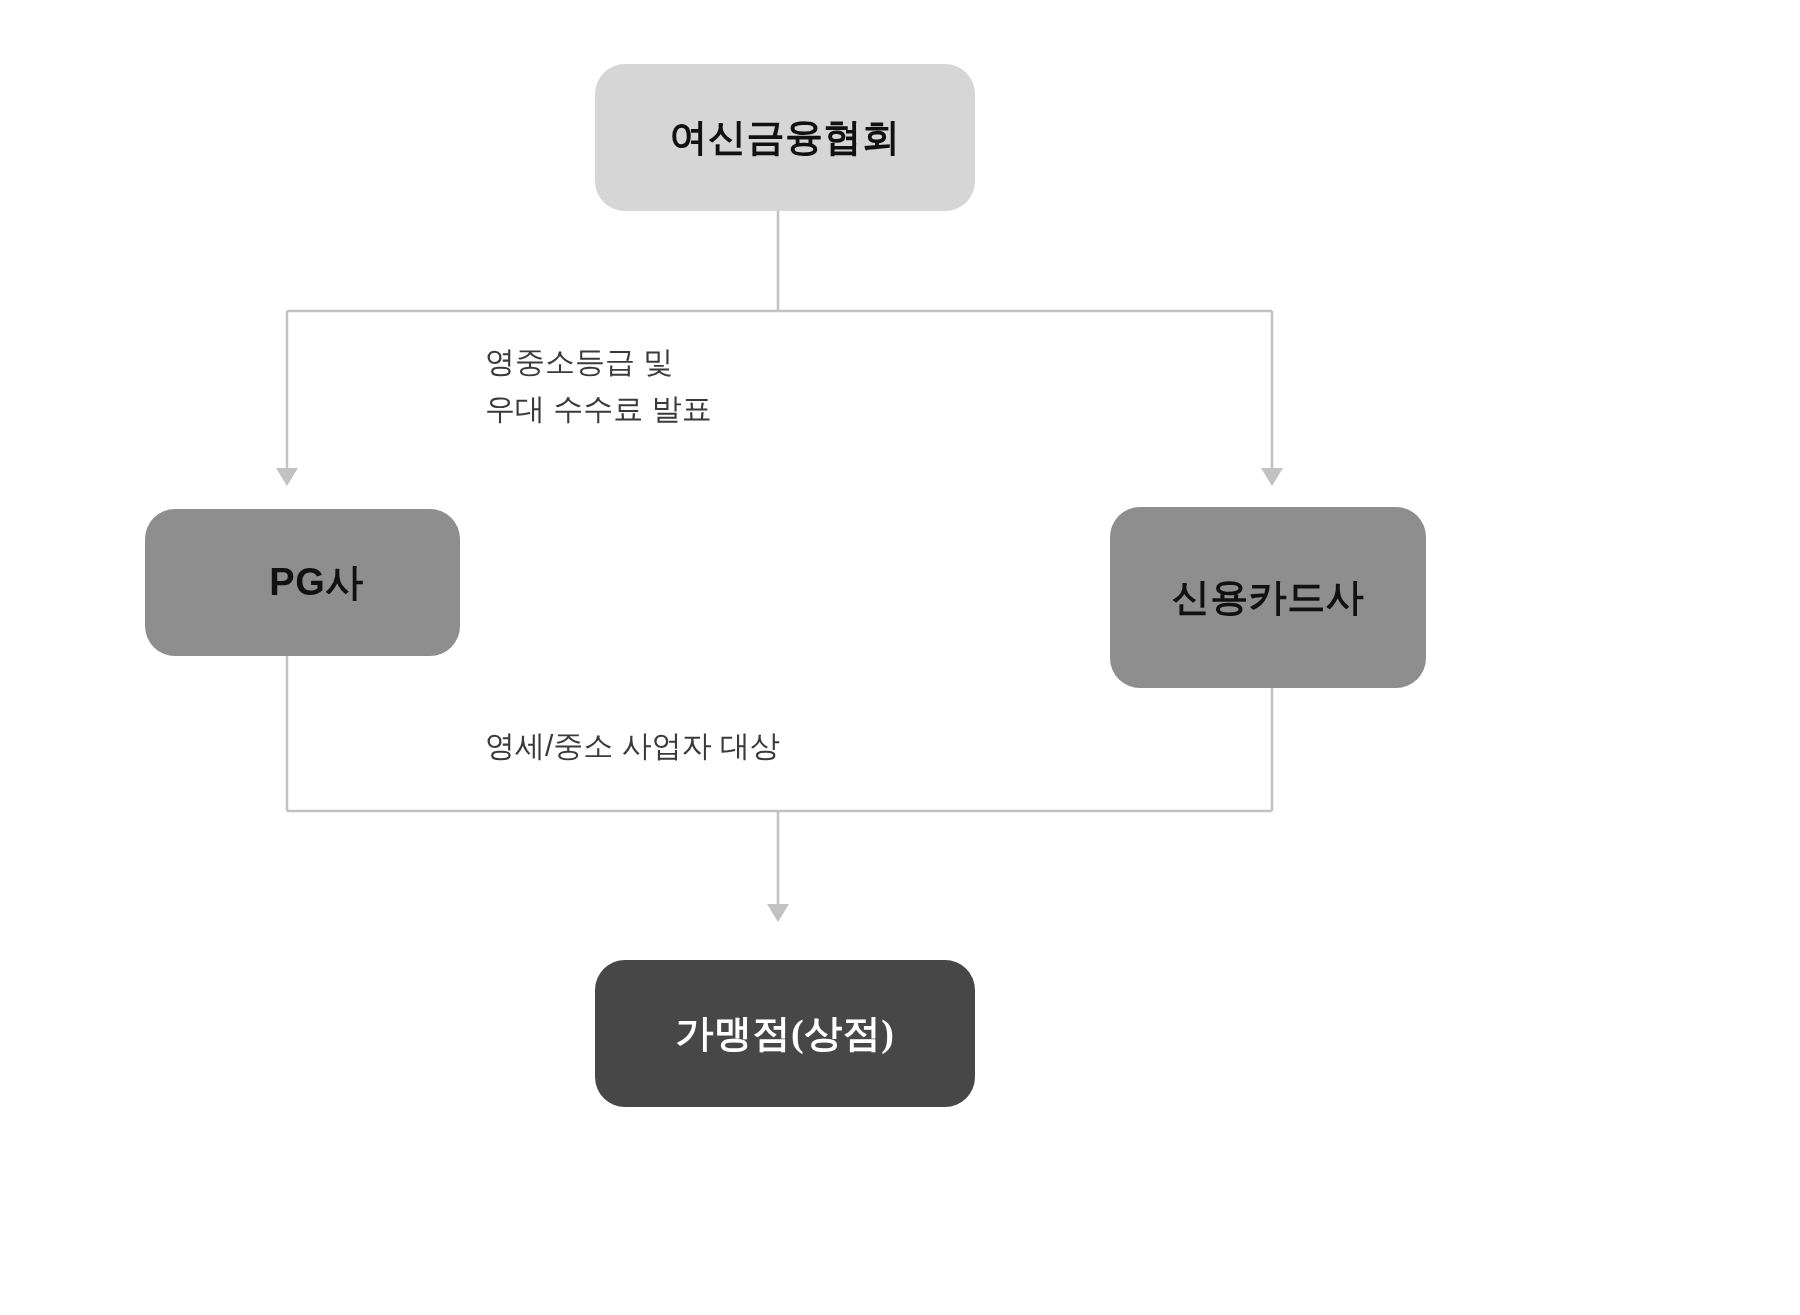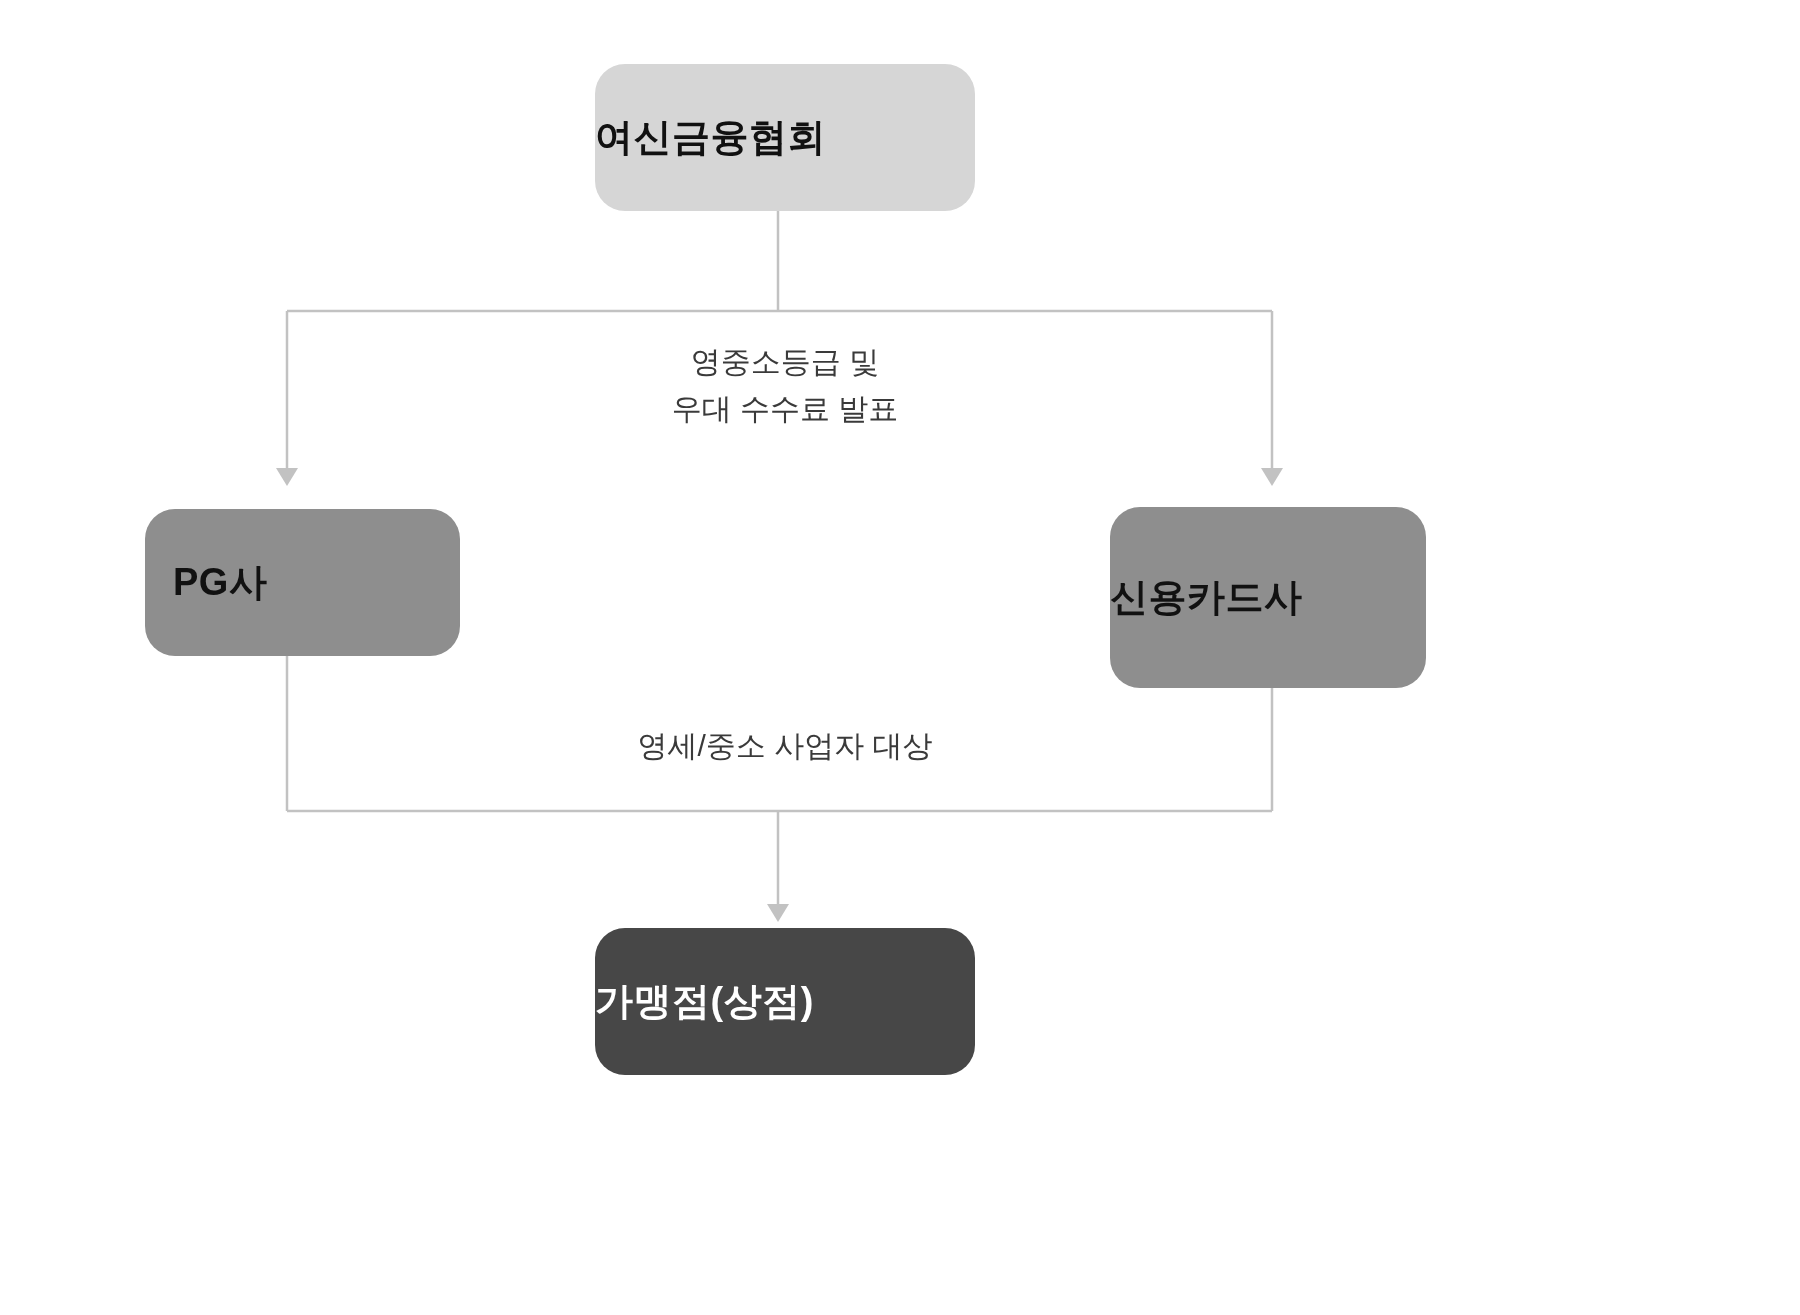--- a/index.html
+++ b/index.html
@@ -33,35 +33,36 @@
     stroke: var(--line-color);
     stroke-width: 2.5;
   }
   .lines polygon {
     fill: var(--line-color);
   }
   .box {
     position: absolute;
     display: flex;
     align-items: center;
+    justify-content: center;
     border-radius: 30px;
     font-size: 38px;
     font-weight: 700;
     letter-spacing: 0.5px;
     color: var(--text-dark);
   }
   .box-top    { left: 595px;  top: 64px;  width: 380px; height: 147px; background: var(--top-box); }
   .box-left   { left: 145px;  top: 509px; width: 315px; height: 147px; background: var(--mid-box); padding-left: 28px; }
   .box-right  { left: 1110px; top: 507px; width: 316px; height: 181px; background: var(--mid-box); }
-  .box-bottom { left: 595px;  top: 928px; width: 380px; height: 147px; background: var(--bottom-box); color: var(--text-light); }
+  .box-bottom { left: 595px;  top: 960px; width: 380px; height: 147px; background: var(--bottom-box); color: var(--text-light); font-family: Liberation Serif, serif; }
   .annotation {
     position: absolute;
     left: 485px;
     width: 600px;
-    text-align: center;
+    text-align: left;
     font-size: 30px;
     line-height: 47px;
     color: var(--annotation-text);
   }
   .annotation-upper { top: 338px; }
   .annotation-lower { top: 696px; margin-top: 26px; }
 </style>
 </head>
 <body>
 

